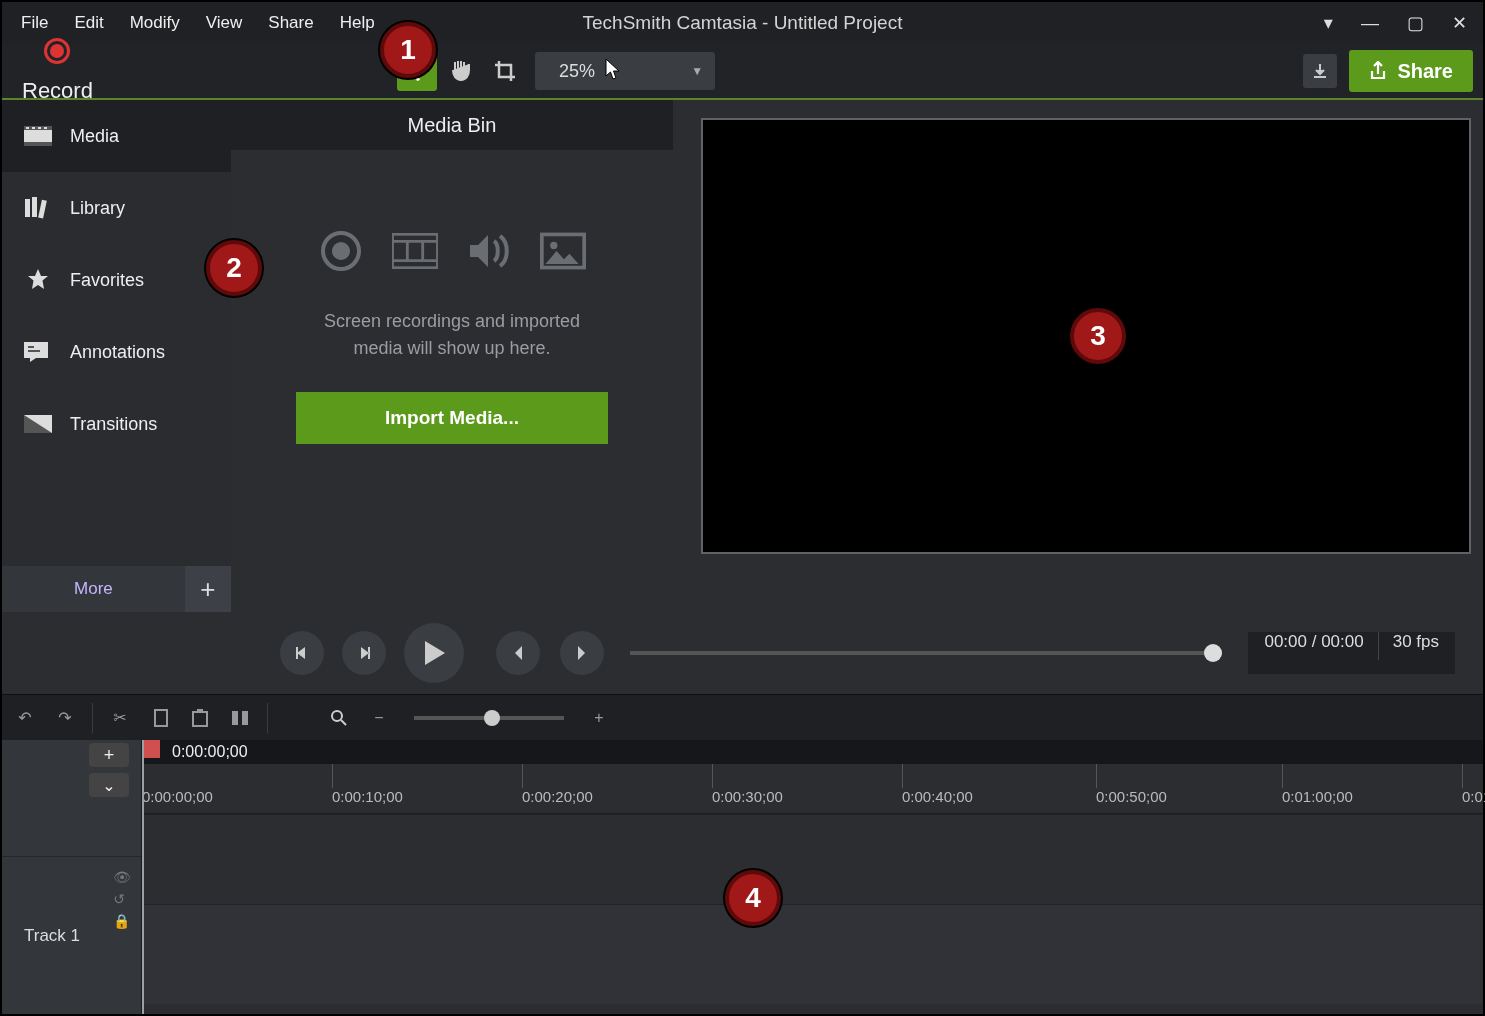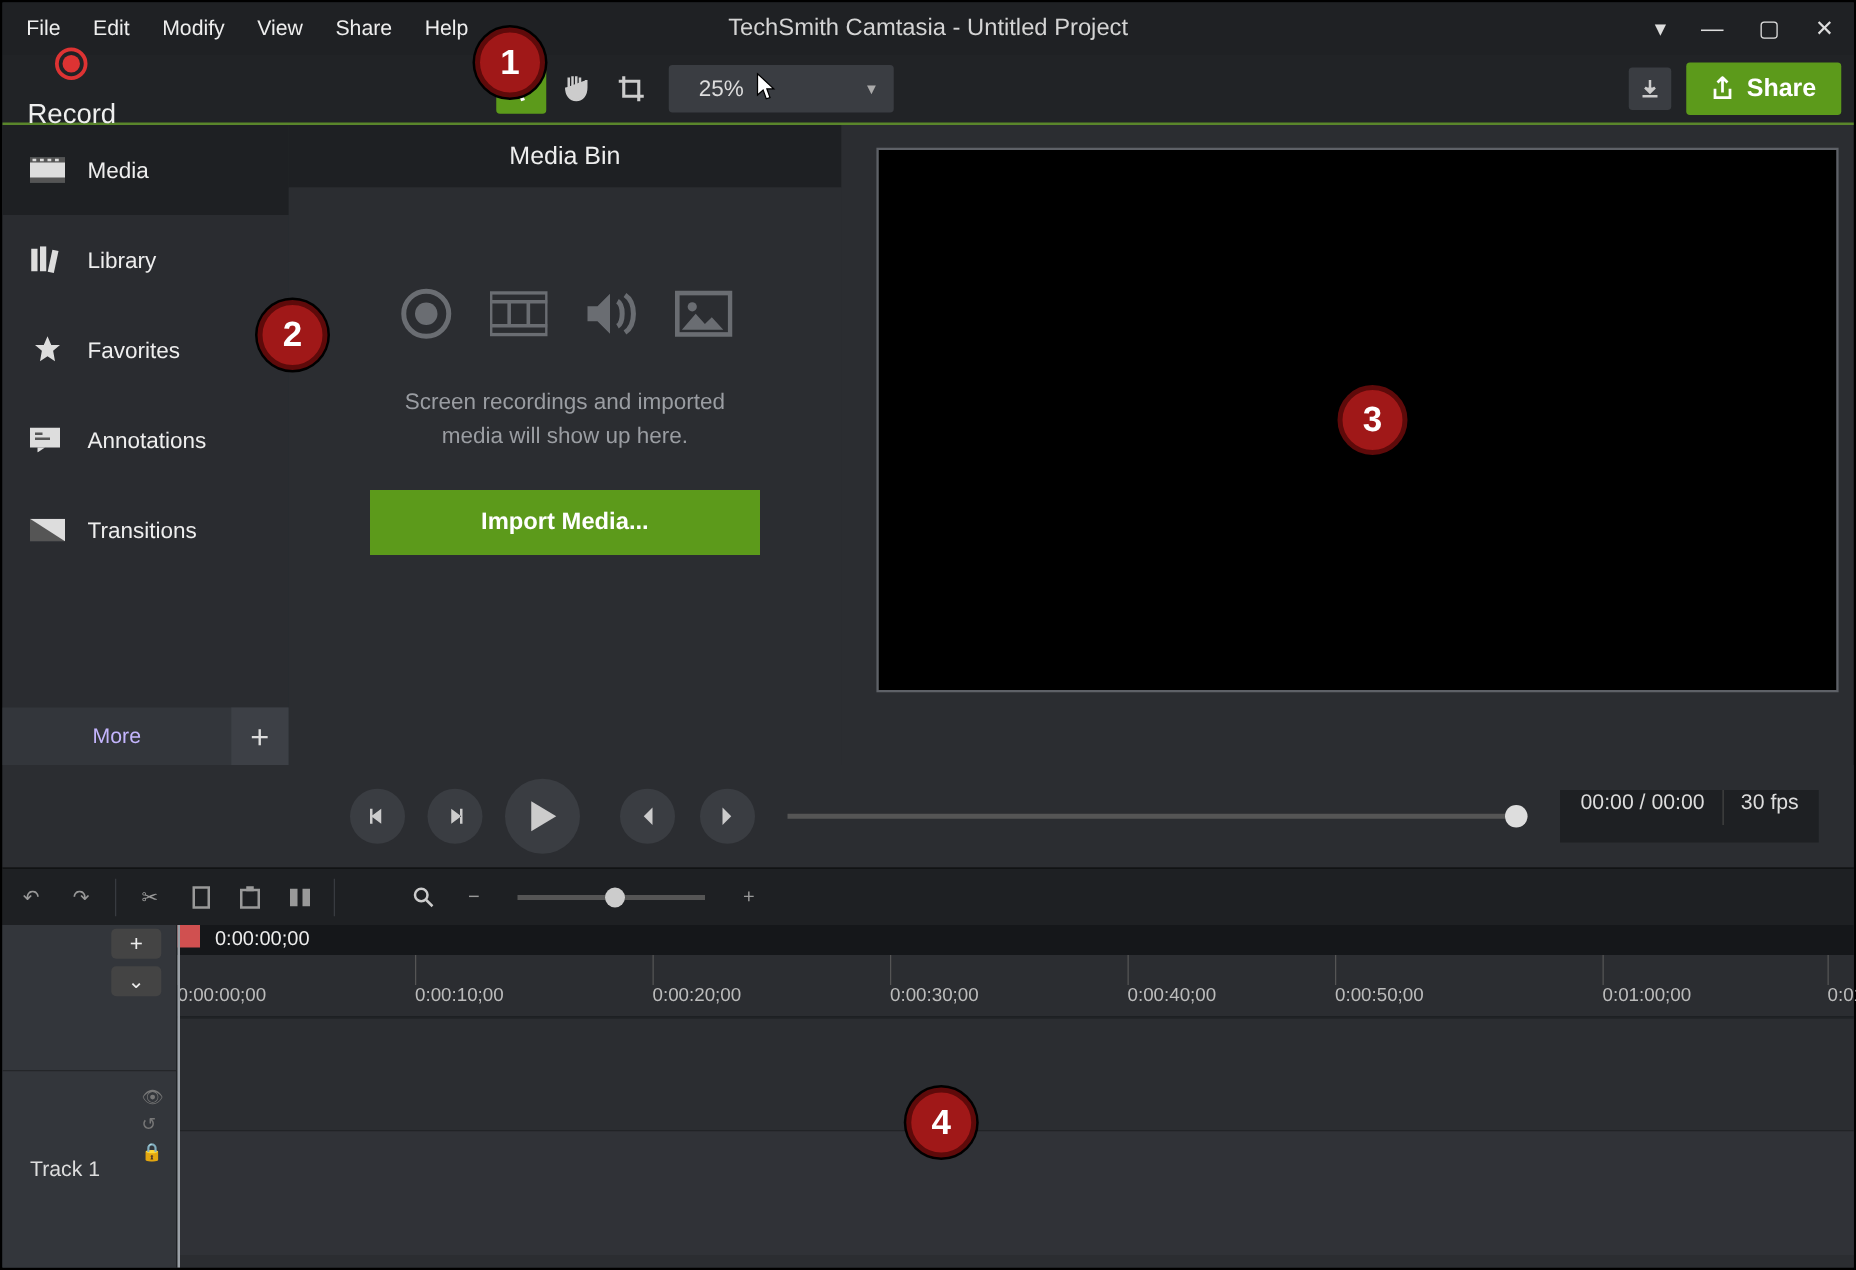--- a/index.html
+++ b/index.html
@@ -365,21 +365,21 @@
       <div class="tl-playhead-row">
         <div class="ph-marker"></div>
         <span class="tl-playhead-time">0:00:00;00</span>
       </div>
       <div class="ruler">
         <div class="tick" style="left:0px">0:00:00;00</div>
         <div class="tick" style="left:190px">0:00:10;00</div>
         <div class="tick" style="left:380px">0:00:20;00</div>
         <div class="tick" style="left:570px">0:00:30;00</div>
         <div class="tick" style="left:760px">0:00:40;00</div>
-        <div class="tick" style="left:926px">0:00:50;00</div>
+        <div class="tick" style="left:954px">0:00:50;00</div>
         <div class="tick" style="left:1140px">0:01:00;00</div>
         <div class="tick" style="left:1320px">0:01</div>
       </div>
       <div class="track-lane"></div>
       <div class="track-lane t1"></div>
       <div class="ph-line"></div>
     </div>
   </div>
 </div>
 

